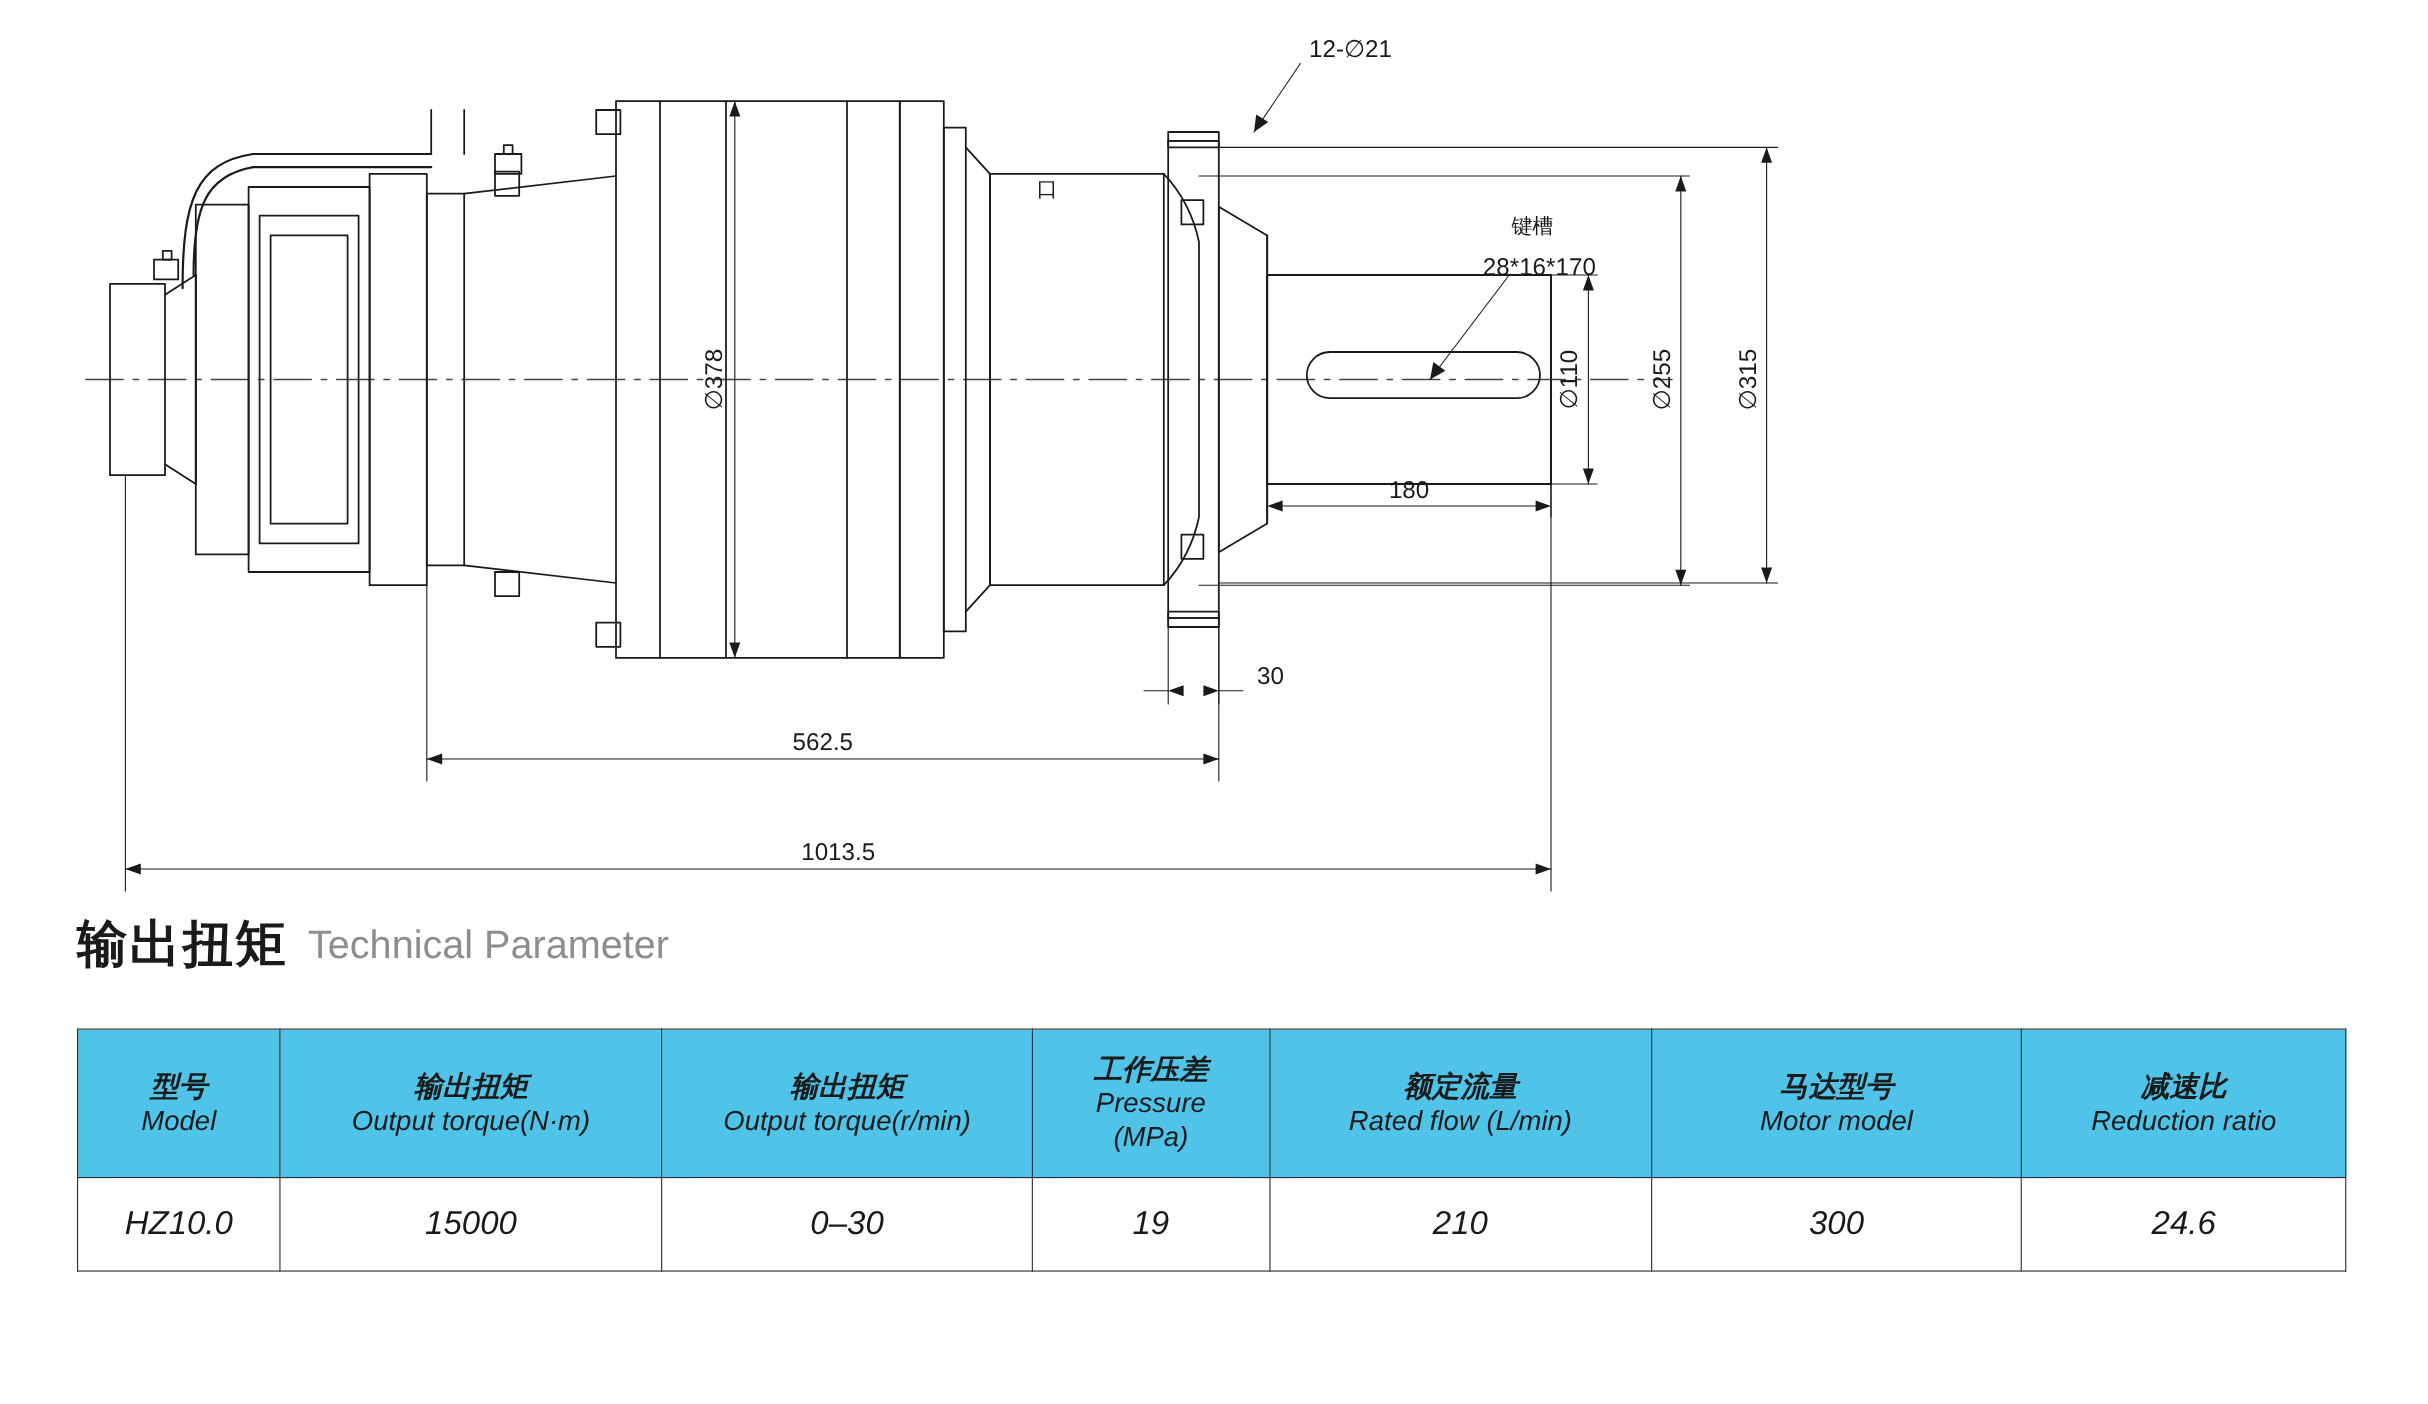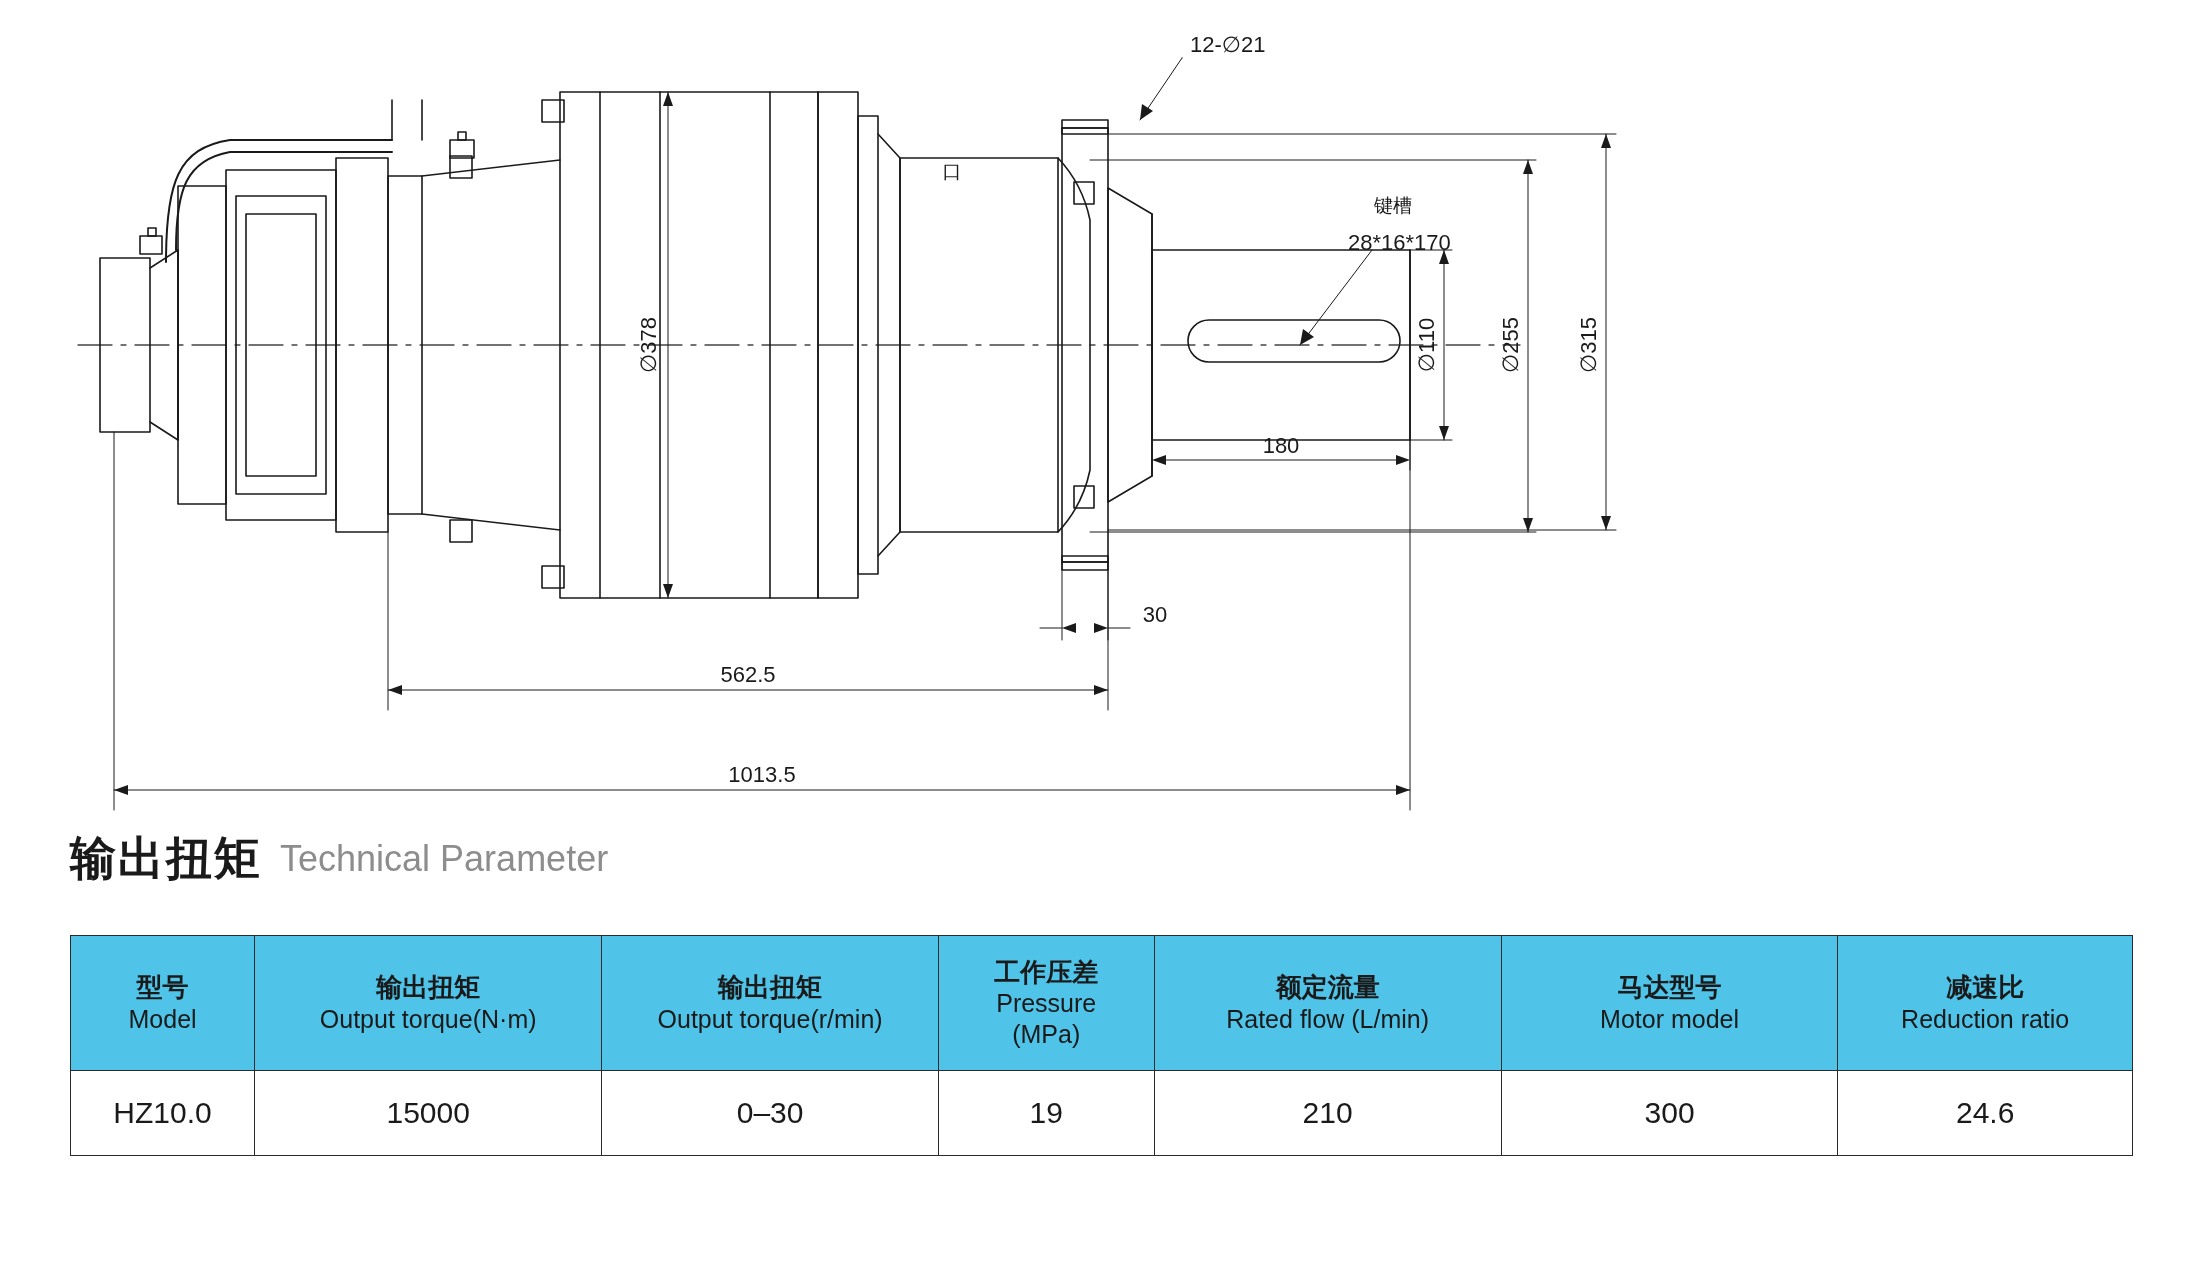--- a/index.html
+++ b/index.html
@@ -10,21 +10,21 @@
   .drawing{position:absolute;left:0;top:0;width:2207px;height:840px;}
   .drawing svg{display:block;}
 
   
   .title-block{position:absolute;left:70px;top:835px;display:flex;align-items:flex-end;gap:18px;}
   .title-cn{font-size:46px;font-weight:bold;letter-spacing:2px;color:#1a1a1a;line-height:1;}
   .title-en{font-size:36px;color:#8d8d8d;line-height:1;padding-bottom:4px;}
 
   
   .table-wrap{position:absolute;left:70px;top:935px;width:2063px;}
-  table{border-collapse:collapse;width:100%;table-layout:fixed;}
+  table{border-collapse:collapse;width:100%;table-layout:fixed;font-style:italic;}
   th,td{border:1px solid #2b2b2b;text-align:center;vertical-align:middle;}
   thead th{background:#4fc3e8;color:#1a1a1a;height:122px;padding:6px 4px;font-weight:normal;}
   thead .th-cn{font-size:26px;font-weight:bold;display:block;line-height:1.25;}
   thead .th-en{font-size:25px;display:block;line-height:1.25;}
   tbody td{height:82px;font-size:30px;background:#ffffff;border-radius:27px;}
 
   .col-1{width:175px;}
   .col-2{width:330px;}
   .col-3{width:320px;}
   .col-4{width:205px;}

